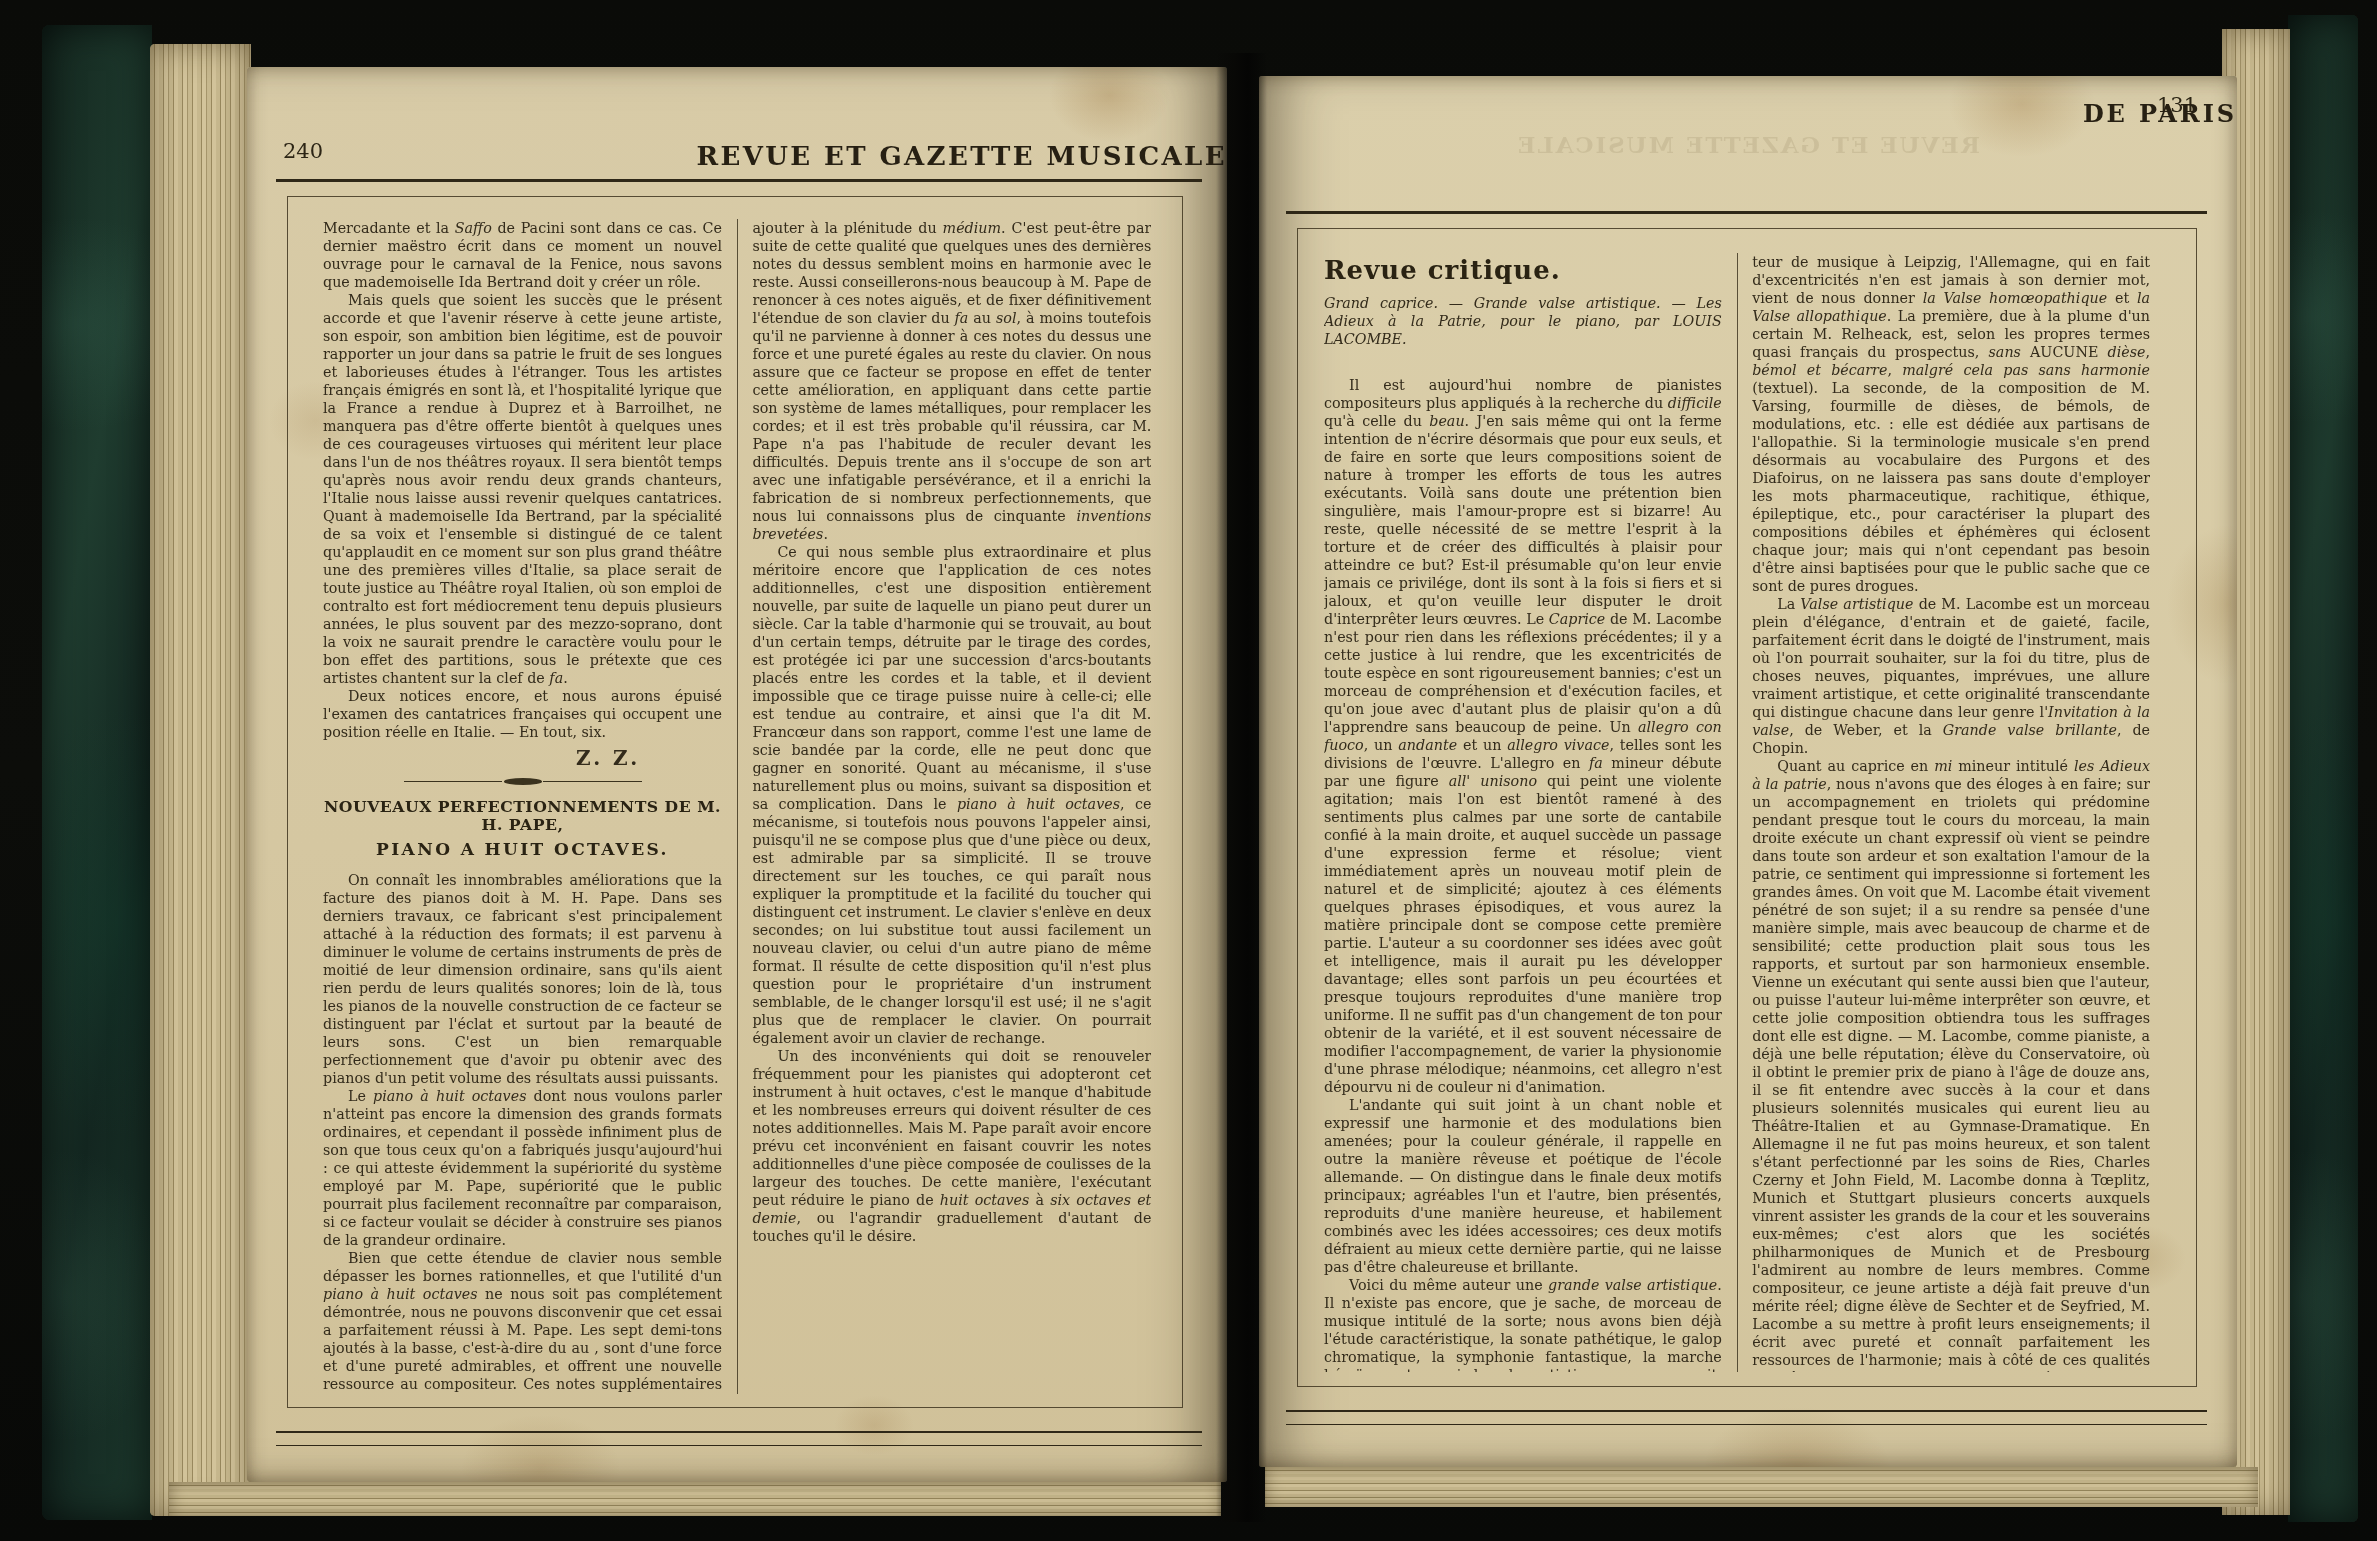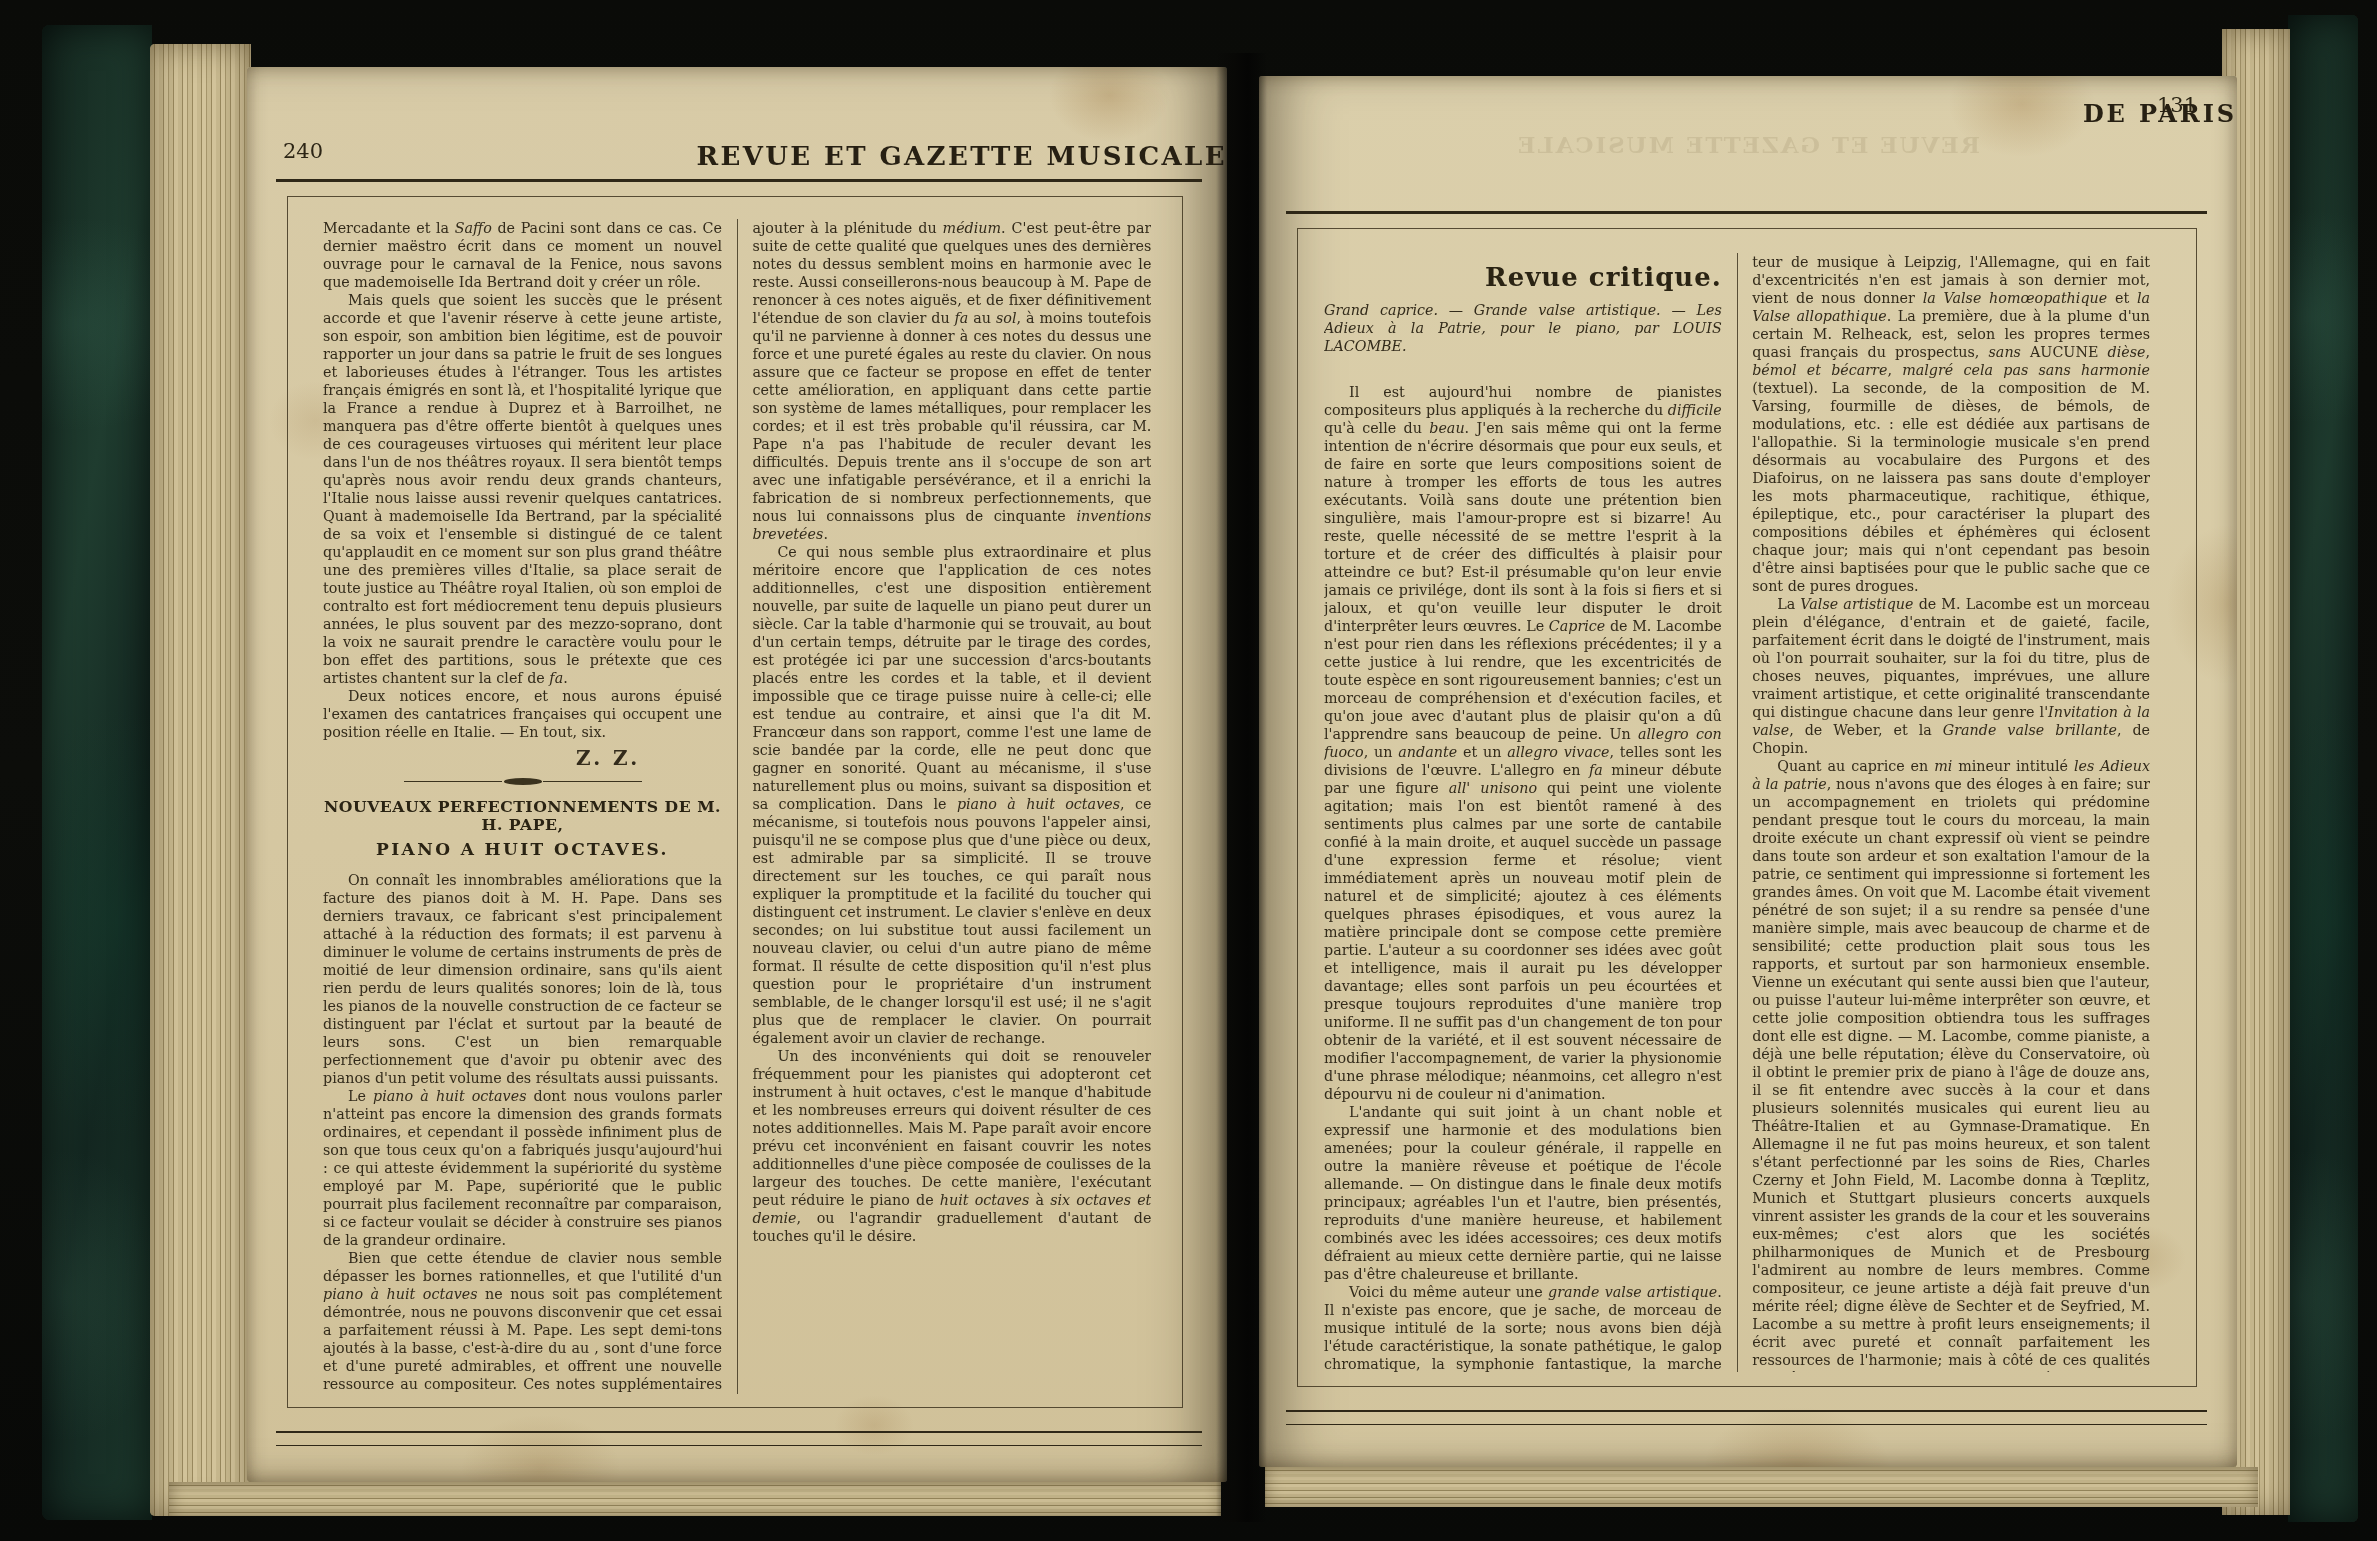--- a/index.html
+++ b/index.html
@@ -94,22 +94,22 @@
 
   .signature{text-align:right;padding-right:82px;font-weight:bold;font-size:20px;
     letter-spacing:2.9px;margin:7.6px 0 1.9px;}
   .orn{display:flex;align-items:center;justify-content:center;width:238px;margin:11.4px auto 13.3px;}
   .orn .bar{flex:1;height:1.3px;background:#3a321e;}
   .orn .gem{width:38px;height:6.7px;background:#3a321e;border-radius:50%;margin:0 1.9px;}
   .sec-title1{text-align:center;font-weight:bold;font-size:15.7px;letter-spacing:0.5px;
     text-indent:0;margin:1.9px 0 5.7px;color:#2a2313;}
   .sec-title2{text-align:center;font-weight:bold;font-size:17px;letter-spacing:2.4px;
     text-indent:0;margin:0 0 13.3px;color:#2a2313;}
-  .crit-title{text-align:right;font-weight:bold;font-size:26px;letter-spacing:1px;
-    margin:15px 0 15px;color:#2a2313;}
+  .crit-title{text-align:left;font-weight:bold;font-size:26px;letter-spacing:1px;
+    margin:8px 0 15px;color:#2a2313;}
   .subtitle{font-style:italic;margin:0 0 28px;text-indent:0;}
 </style>
 </head>
 <body>
 
 <div id="canvas">
   <div class="cover cover-left"></div>
   <div class="cover cover-right"></div>
   <div class="edges edges-left"></div>
   <div class="edges edges-right"></div>

